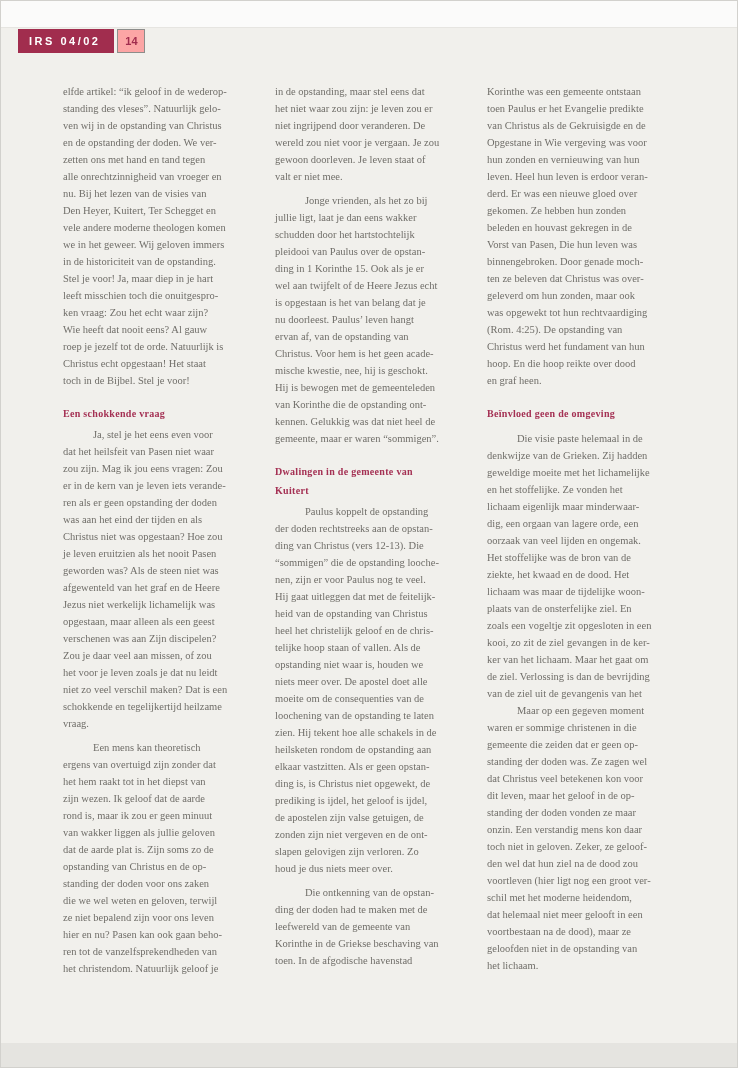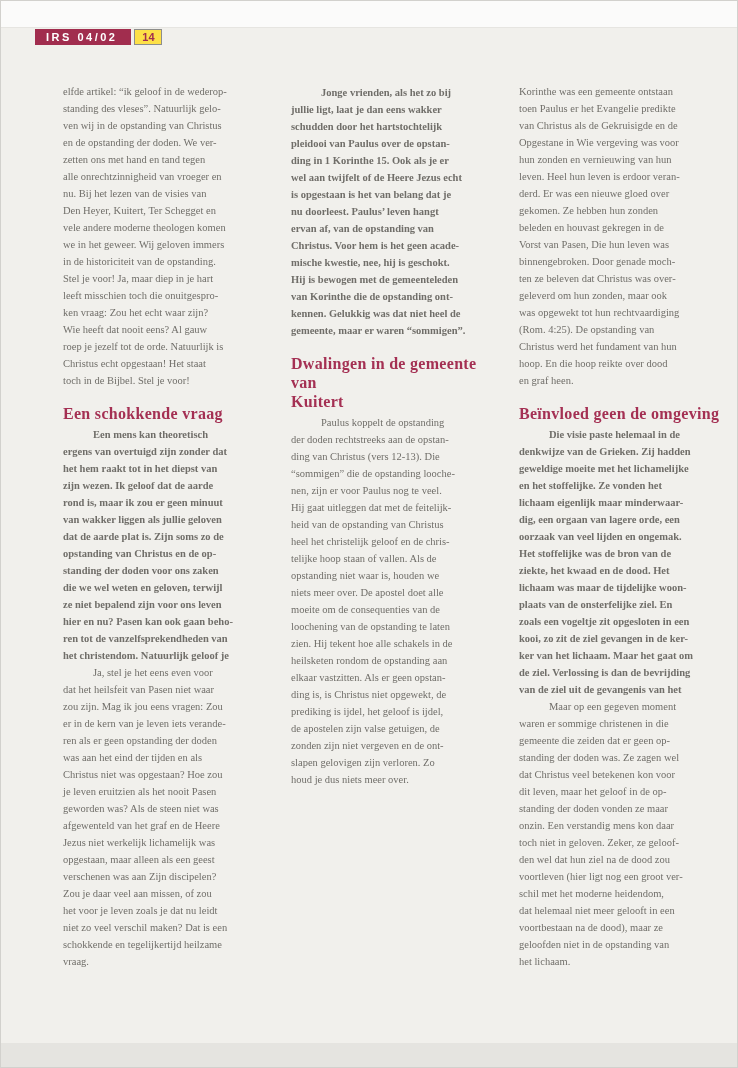--- a/index.html
+++ b/index.html
@@ -17,62 +17,62 @@
   .top-strip {
     position: absolute; top: 0; left: 0; right: 0; height: 26px;
     background: #fbfbfa;
     border-bottom: 1px solid #e6e5e1;
   }
   .bottom-strip {
     position: absolute; bottom: 0; left: 0; right: 0; height: 24px;
     background: #e5e4e0;
   }
   .header {
-    position: absolute; top: 28px; left: 34px;
-    display: flex; align-items: stretch; height: 16px;
+    position: absolute; top: 28px; left: 17px;
+    display: flex; align-items: stretch; height: 24px;
     font-family: "Liberation Sans", sans-serif;
   }
   .issue-badge {
     background: var(--accent, #a12d4e);
     color: #ffffff;
     font-weight: bold;
     font-size: 11px;
     letter-spacing: 2.5px;
     display: flex; align-items: center;
     padding: 0 14px 0 11px;
   }
   .page-num-badge {
-    background: #fde047;
+    background: #fca5a5;
     border: 1px solid #8d8d8b;
     margin-left: 3px;
     color: var(--accent, #a12d4e);
     font-weight: bold;
     font-size: 11px;
     display: flex; align-items: center; justify-content: center;
     width: 28px;
     box-sizing: border-box;
   }
   .content {
     position: absolute; top: 82px; left: 62px;
-    display: flex; gap: 26px;
+    display: flex; gap: 10px;
   }
   .col {
     width: 202px;
     font-size: 10.5px;
     line-height: 17px;
     color: var(--body, #706e69);
   }
   .para { white-space: pre-line; margin: 0; }
   .para.indent { text-indent: 30px; }
-  .para.space { margin-top: 1px; font-weight: bold; }
+  .para.space { margin-top: 7px; }
   .heading {
     white-space: pre-line;
     color: var(--heading, #a43053);
     font-weight: bold;
-    font-size: 16px;
+    font-size: 10px;
     line-height: 19px;
     letter-spacing: 0.3px;
     margin-top: 15px;
     margin-bottom: 3px;
   }
 </style>
 </head>
 <body>
 
 <div class="page">
@@ -101,54 +101,60 @@
 we in het geweer. Wij geloven immers
 in de historiciteit van de opstanding.
 Stel je voor! Ja, maar diep in je hart
 leeft misschien toch die onuitgespro-
 ken vraag: Zou het echt waar zijn?
 Wie heeft dat nooit eens? Al gauw
 roep je jezelf tot de orde. Natuurlijk is
 Christus echt opgestaan! Het staat
 toch in de Bijbel. Stel je voor!</div>
         <div class="heading">Een schokkende vraag</div>
-        <div class="para indent space">Een mens kan theoretisch
-ergens van overtuigd zijn zonder dat
-het hem raakt tot in het diepst van
-zijn wezen. Ik geloof dat de aarde
-rond is, maar ik zou er geen minuut
-van wakker liggen als jullie geloven
-dat de aarde plat is. Zijn soms zo de
-opstanding van Christus en de op-
-standing der doden voor ons zaken
-die we wel weten en geloven, terwijl
-ze niet bepalend zijn voor ons leven
-hier en nu? Pasen kan ook gaan beho-
-ren tot de vanzelfsprekendheden van
-het christendom. Natuurlijk geloof je</div>
         <div class="para indent">Ja, stel je het eens even voor
 dat het heilsfeit van Pasen niet waar
 zou zijn. Mag ik jou eens vragen: Zou
 er in de kern van je leven iets verande-
 ren als er geen opstanding der doden
 was aan het eind der tijden en als
 Christus niet was opgestaan? Hoe zou
 je leven eruitzien als het nooit Pasen
 geworden was? Als de steen niet was
 afgewenteld van het graf en de Heere
 Jezus niet werkelijk lichamelijk was
 opgestaan, maar alleen als een geest
 verschenen was aan Zijn discipelen?
 Zou je daar veel aan missen, of zou
 het voor je leven zoals je dat nu leidt
 niet zo veel verschil maken? Dat is een
 schokkende en tegelijkertijd heilzame
 vraag.</div>
+        <div class="para indent space">Een mens kan theoretisch
+ergens van overtuigd zijn zonder dat
+het hem raakt tot in het diepst van
+zijn wezen. Ik geloof dat de aarde
+rond is, maar ik zou er geen minuut
+van wakker liggen als jullie geloven
+dat de aarde plat is. Zijn soms zo de
+opstanding van Christus en de op-
+standing der doden voor ons zaken
+die we wel weten en geloven, terwijl
+ze niet bepalend zijn voor ons leven
+hier en nu? Pasen kan ook gaan beho-
+ren tot de vanzelfsprekendheden van
+het christendom. Natuurlijk geloof je</div>
       </div>
       <div class="col">
+        <div class="para">in de opstanding, maar stel eens dat
+het niet waar zou zijn: je leven zou er
+niet ingrijpend door veranderen. De
+wereld zou niet voor je vergaan. Je zou
+gewoon doorleven. Je leven staat of
+valt er niet mee.</div>
         <div class="para indent space">Jonge vrienden, als het zo bij
 jullie ligt, laat je dan eens wakker
 schudden door het hartstochtelijk
 pleidooi van Paulus over de opstan-
 ding in 1 Korinthe 15. Ook als je er
 wel aan twijfelt of de Heere Jezus echt
 is opgestaan is het van belang dat je
 nu doorleest. Paulus’ leven hangt
 ervan af, van de opstanding van
 Christus. Voor hem is het geen acade-
@@ -174,20 +180,25 @@
 loochening van de opstanding te laten
 zien. Hij tekent hoe alle schakels in de
 heilsketen rondom de opstanding aan
 elkaar vastzitten. Als er geen opstan-
 ding is, is Christus niet opgewekt, de
 prediking is ijdel, het geloof is ijdel,
 de apostelen zijn valse getuigen, de
 zonden zijn niet vergeven en de ont-
 slapen gelovigen zijn verloren. Zo
 houd je dus niets meer over.</div>
+        <div class="para indent space">Die ontkenning van de opstan-
+ding der doden had te maken met de
+leefwereld van de gemeente van
+Korinthe in de Griekse beschaving van
+toen. In de afgodische havenstad</div>
       </div>
       <div class="col">
         <div class="para">Korinthe was een gemeente ontstaan
 toen Paulus er het Evangelie predikte
 van Christus als de Gekruisigde en de
 Opgestane in Wie vergeving was voor
 hun zonden en vernieuwing van hun
 leven. Heel hun leven is erdoor veran-
 derd. Er was een nieuwe gloed over
 gekomen. Ze hebben hun zonden

